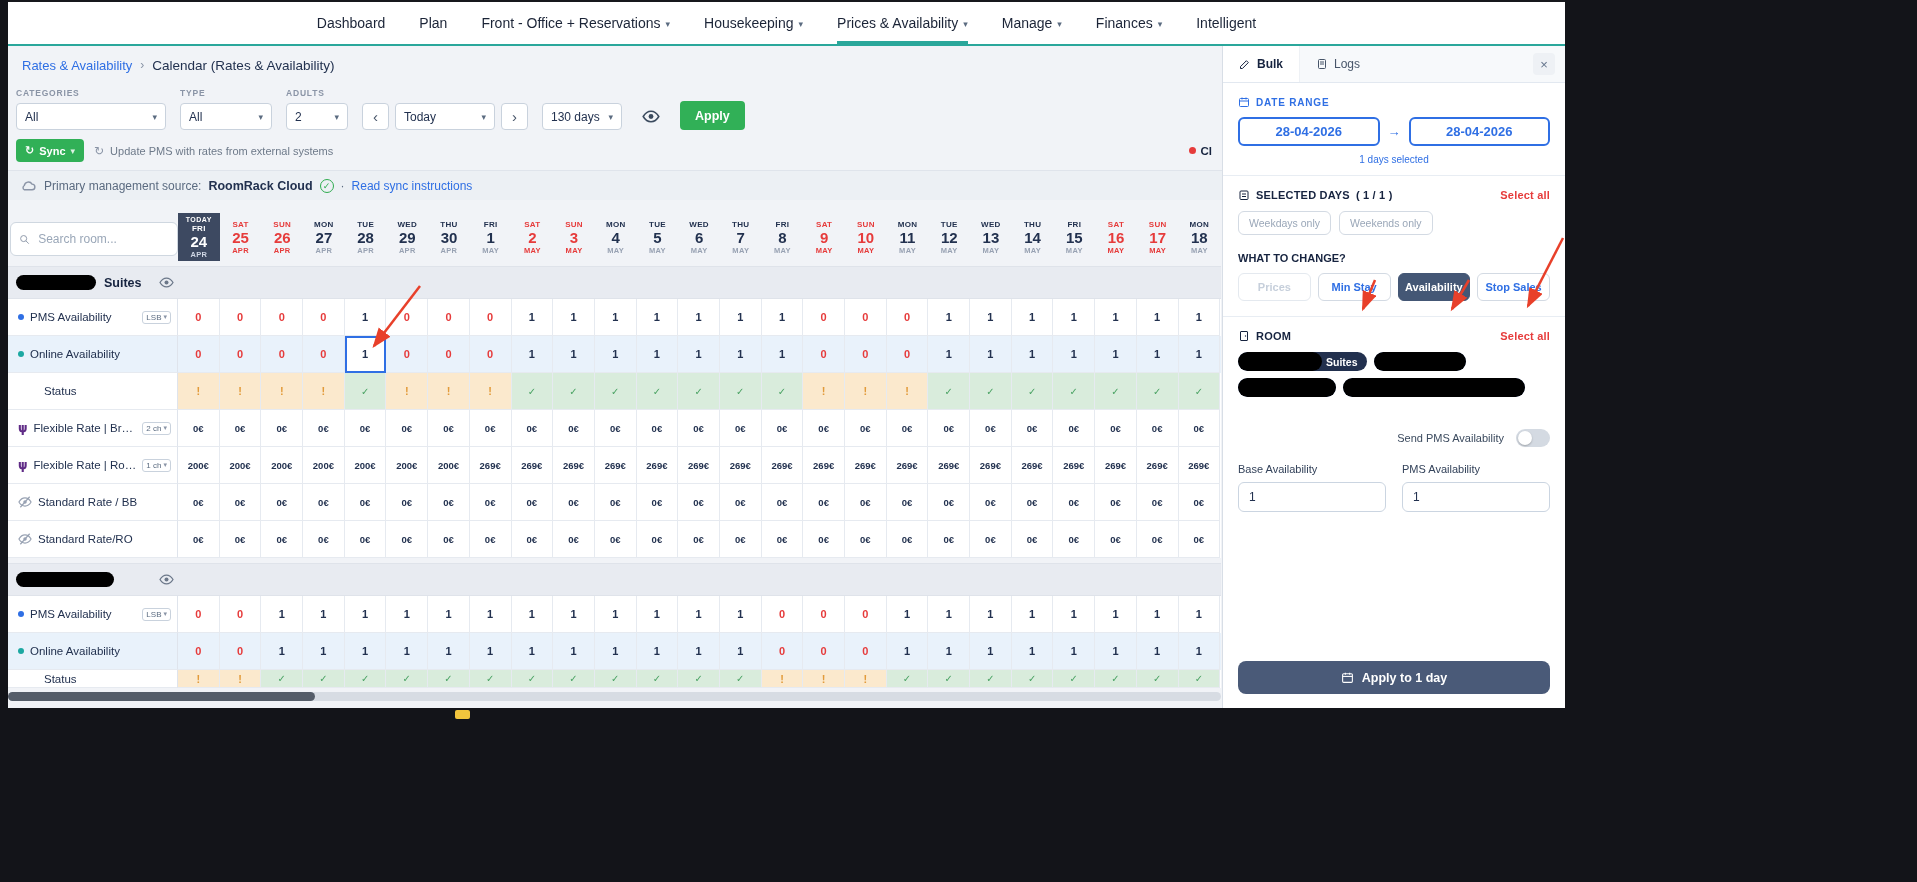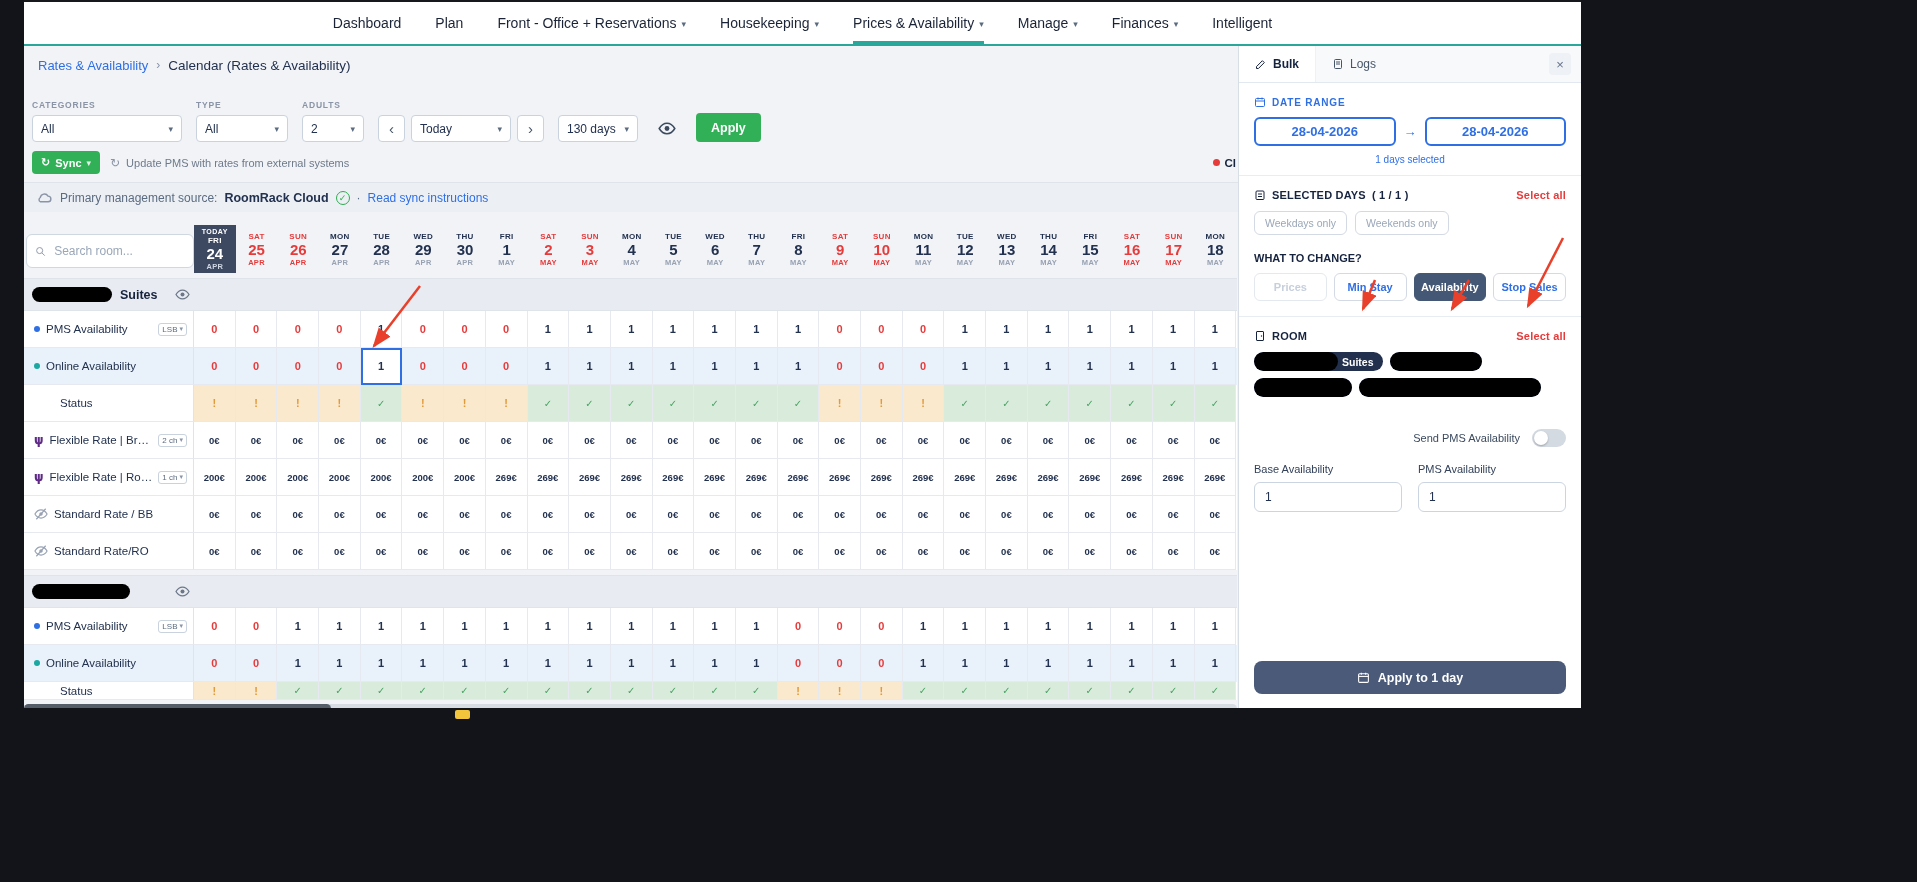--- a/index.html
+++ b/index.html
@@ -1,37 +1,37 @@
 <!DOCTYPE html>
 <html><head>
 <meta charset="utf-8">
 <style>
   html,body { margin:0; padding:0; }
   body { width:1917px; height:882px; background:#131419; overflow:hidden; position:relative;
          font-family:"Liberation Sans","DejaVu Sans",sans-serif; }
 
-  .app { position:absolute; left:24px; top:0; width:1557px; height:708px; background:#f1f3f7; overflow:hidden; }
+  .app { position:absolute; left:8px; top:0; width:1557px; height:708px; background:#f1f3f7; overflow:hidden; }
 
   
   .topnav { height:46px; background:#fff; border-top:2px solid #17181c; border-bottom:2px solid #2aa79b;
             display:flex; align-items:stretch; justify-content:center; gap:34px; box-sizing:border-box; }
   .nav-item { display:flex; align-items:center; gap:5px; font-size:14px; color:#1b2437; }
   .nav-item.active { box-shadow: inset 0 -3px 0 #2aa79b; }
   .ncaret { font-size:9px; color:#5b6b80; margin-top:2px; }
 
   .content { display:flex; height:662px; }
   .main { width:1214px; position:relative; overflow:hidden; }
 
   .breadcrumb { height:38px; display:flex; align-items:center; gap:8px; padding-left:14px; font-size:13px; box-sizing:border-box; }
   .bc-link { color:#2f6fe4; }
   .bc-sep { color:#8a94a6; font-size:12px; }
   .bc-cur { color:#22314f; font-weight:500; font-size:13.5px; }
 
   
-  .toolbar { padding:4px 0 0 8px; position:relative;margin-top:12px; }
+  .toolbar { padding:4px 8px 0 8px; position:relative; }
   .trow { display:flex; align-items:flex-end; gap:14px; }
   .tgroup { display:flex; flex-direction:column; gap:5px; }
   .tlabel { font-size:8.5px; font-weight:700; color:#8a94a6; letter-spacing:.8px; }
   .tselect { height:27px; box-sizing:border-box; background:#fff; border:1px solid #c9d2dd; border-radius:4px;
              display:flex; align-items:center; justify-content:space-between; gap:6px; padding:0 8px; font-size:12px; color:#22314f; }
   .w150{width:150px}.w92{width:92px}.w62{width:62px}.w100{width:100px}.w80{width:80px}
   .caret { font-size:9px; color:#5b6b80; }
   .dnav { display:flex; gap:6px; align-items:flex-end; }
   .navbtn { width:27px; height:27px; box-sizing:border-box; border:1px solid #c9d2dd; border-radius:4px; background:#fff;
             font-size:15px; color:#475569; display:flex; align-items:center; justify-content:center; line-height:1; }

